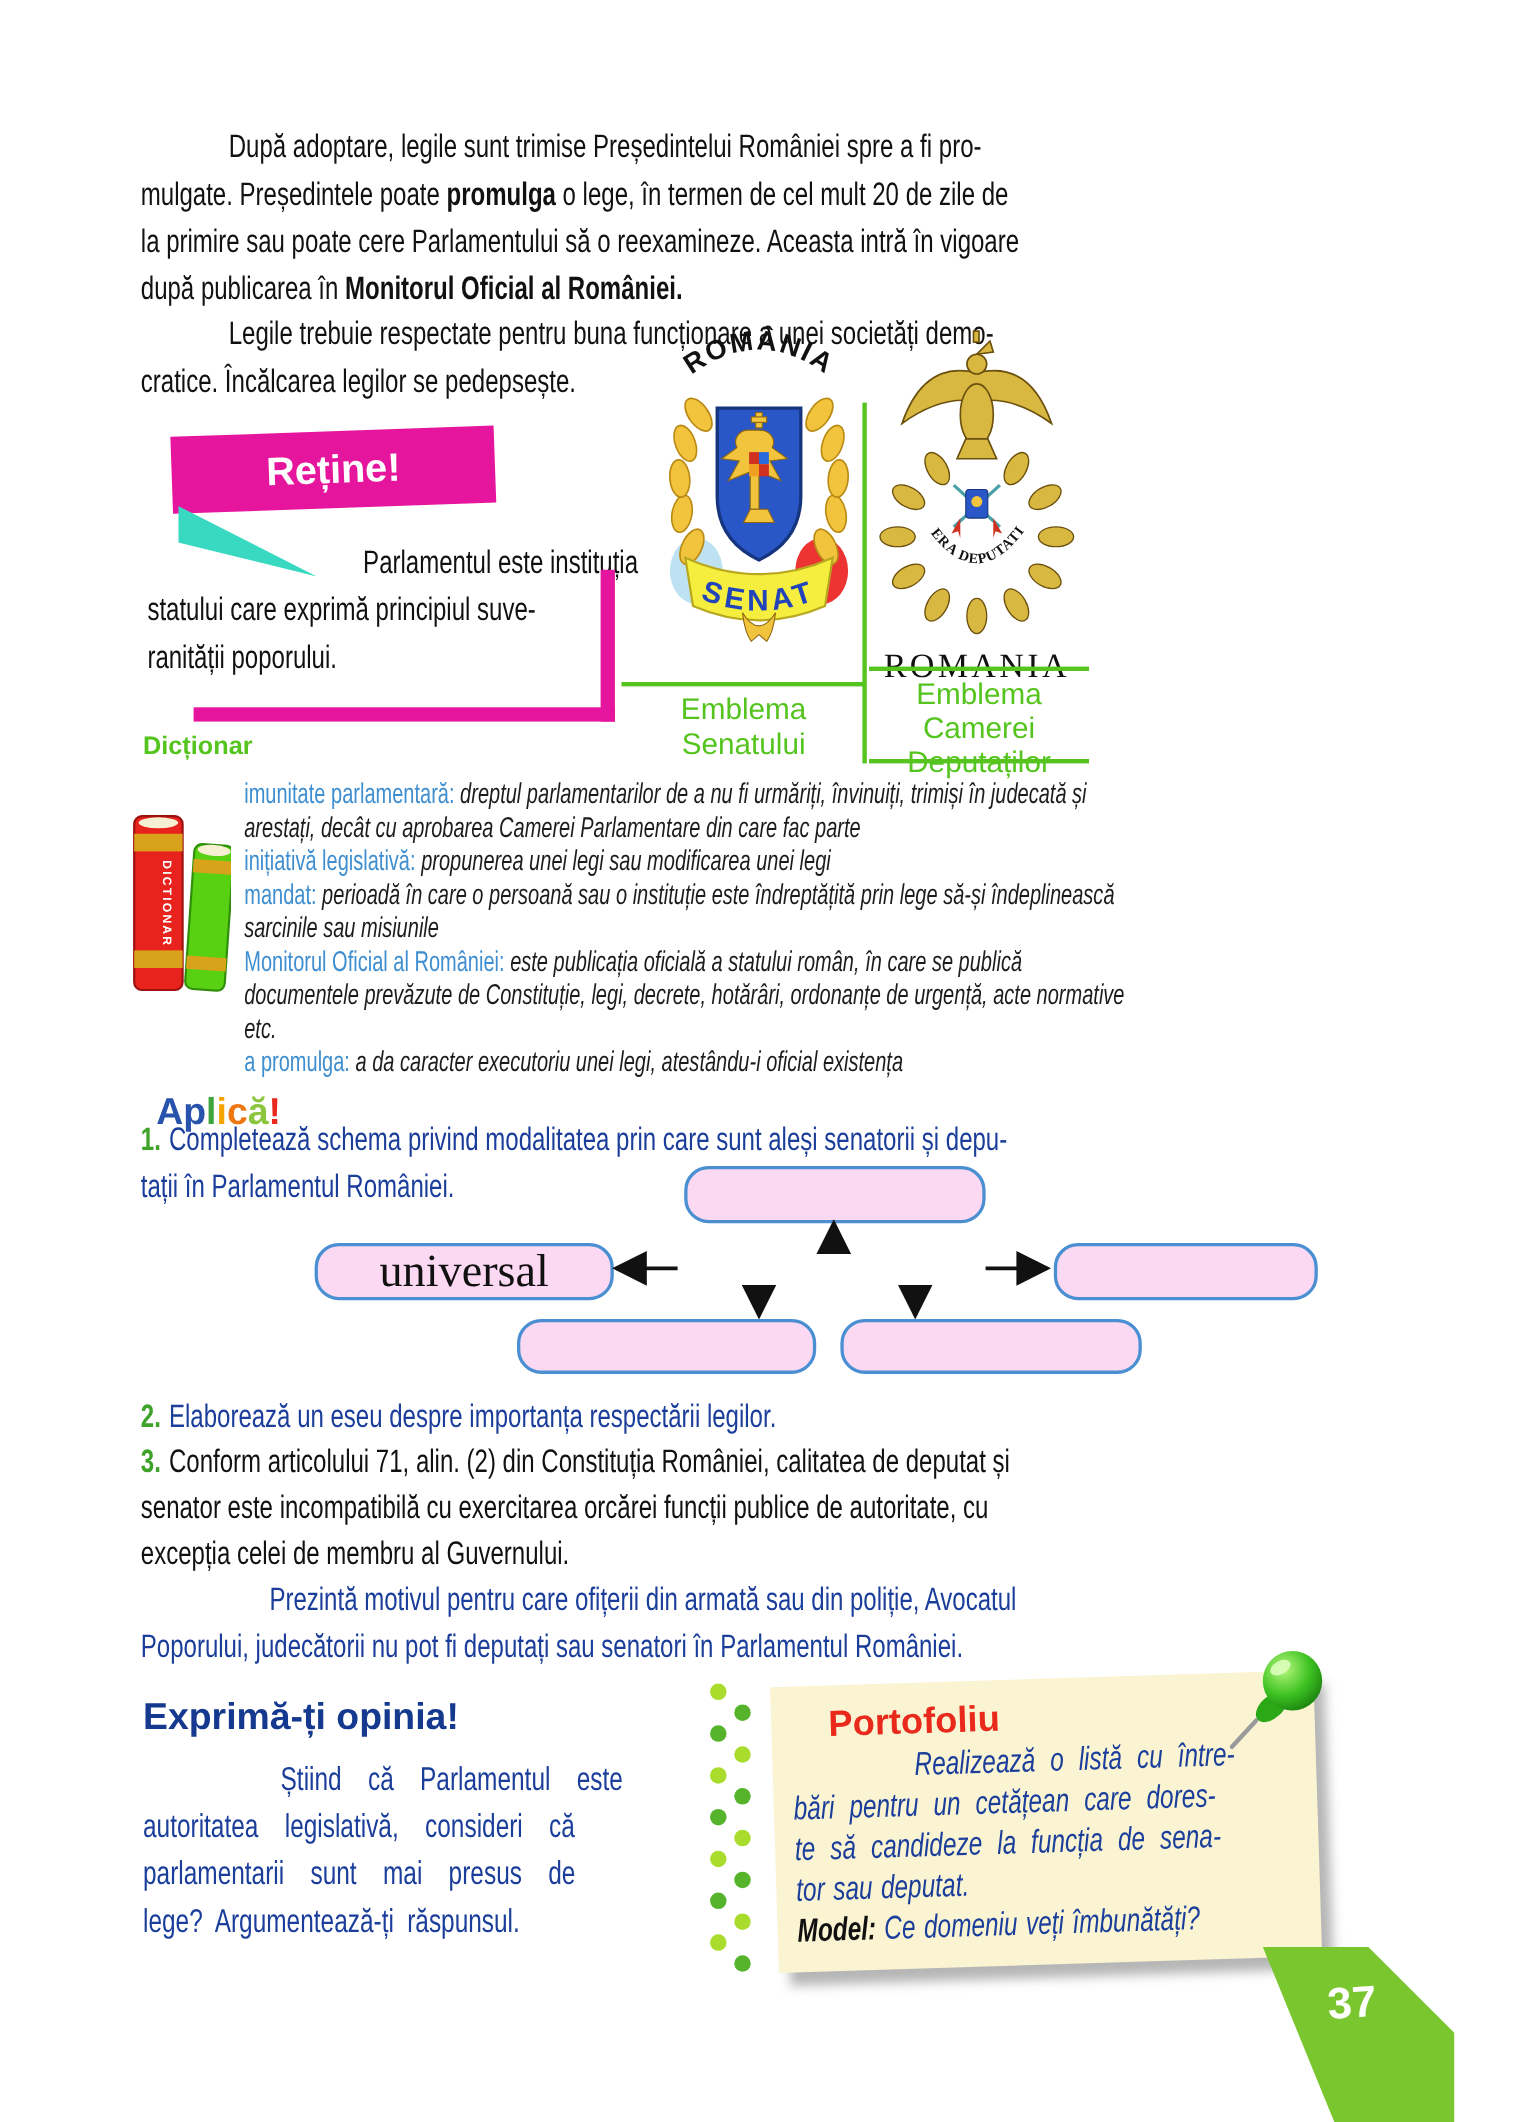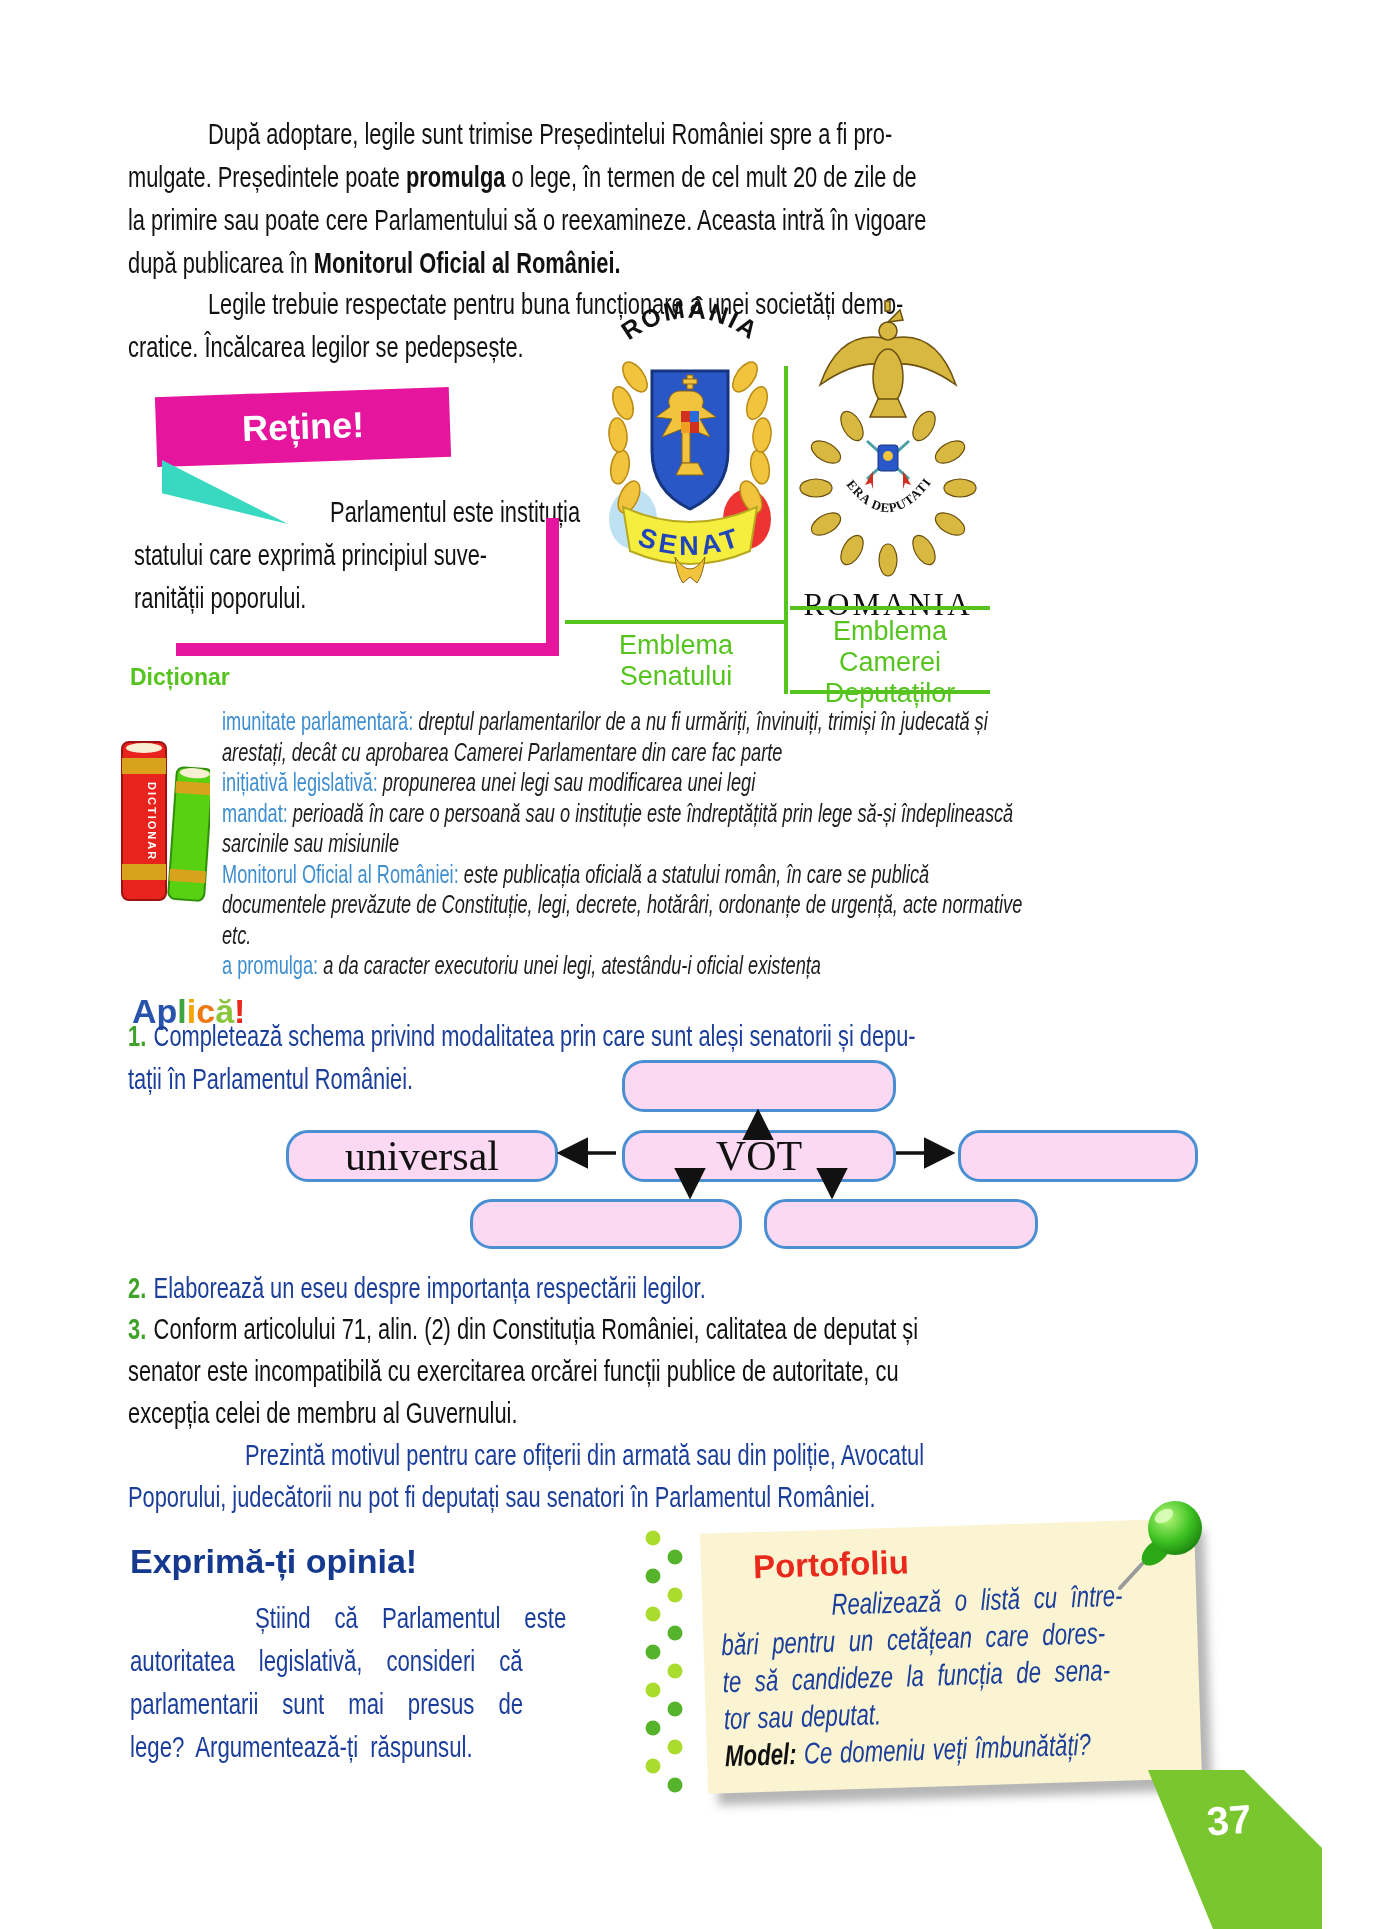--- a/index.html
+++ b/index.html
@@ -189,37 +189,34 @@
   </svg>
 
   <section class="abs cxd" style="left:222px;top:706px;width:1150px;">
     <div class="entry"><span class="term">imunitate parlamentară:</span> <span class="def">dreptul parlamentarilor de a nu fi urmăriți, învinuiți, trimiși în judecată și arestați, decât cu aprobarea Camerei Parlamentare din care fac parte</span></div>
     <div class="entry"><span class="term">inițiativă legislativă:</span> <span class="def">propunerea unei legi sau modificarea unei legi</span></div>
     <div class="entry"><span class="term">mandat:</span> <span class="def">perioadă în care o persoană sau o instituție este îndreptățită prin lege să-și îndeplinească sarcinile sau misiunile</span></div>
     <div class="entry"><span class="term">Monitorul Oficial al României:</span> <span class="def">este publicația oficială a statului român, în care se publică documentele prevăzute de Constituție, legi, decrete, hotărâri, ordonanțe de urgență, acte normative etc.</span></div>
     <div class="entry"><span class="term">a promulga:</span> <span class="def">a da caracter executoriu unei legi, atestându-i oficial existența</span></div>
   </section>
 
-  <div class="abs aplica" style="left:132px;top:992px;">
+  <div class="abs aplica" style="left:142px;top:992px;">
     <span class="c0">A</span><span class="c1">p</span><span class="c2">l</span><span class="c3">i</span><span class="c4">c</span><span class="c5">ă</span><span class="c6">!</span>
   </div>
 
   <section class="abs cx" style="left:128px;top:1014px;width:1180px;">
     <div class="tl"><span class="num">1.</span><span class="blue">Completează schema privind modalitatea prin care sunt aleși senatorii și depu-</span></div>
     <div class="tl"><span class="blue">tații în Parlamentul României.</span></div>
   </section>
 
   <div class="sbox" style="left:622px;top:1060px;width:268px;height:46px;">
       <span></span>
     </div>
   <div class="sbox" style="left:286px;top:1130px;width:266px;height:46px;">
       <span>universal</span>
-    </div>
-  <div class="sbox" style="left:622px;top:1130px;width:268px;height:46px;">
-      <span>VOT</span>
     </div>
   <div class="sbox" style="left:958px;top:1130px;width:234px;height:46px;">
       <span></span>
     </div>
   <div class="sbox" style="left:470px;top:1199px;width:266px;height:44px;">
       <span></span>
     </div>
   <div class="sbox" style="left:764px;top:1199px;width:268px;height:44px;">
       <span></span>
     </div>

